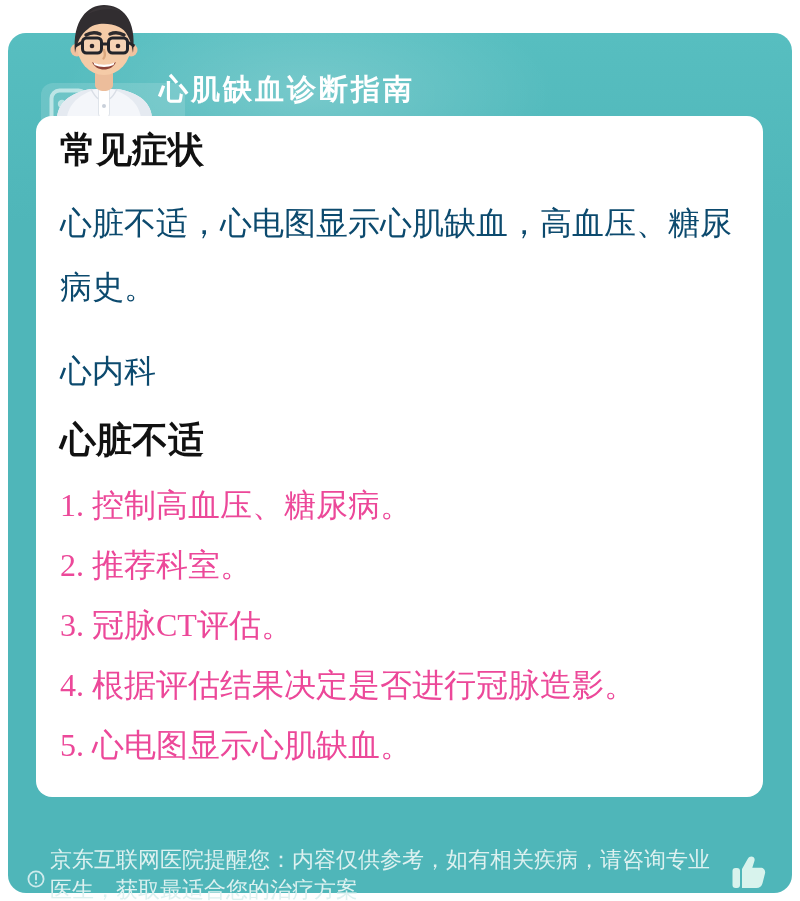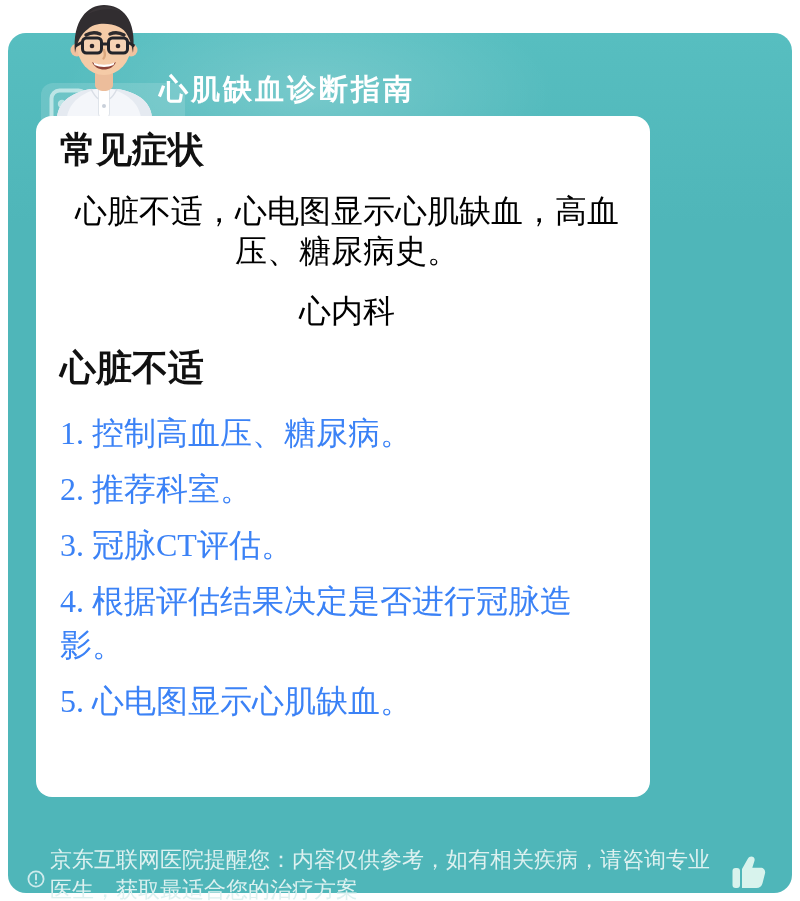--- a/index.html
+++ b/index.html
@@ -13,28 +13,28 @@
   
   .deco-rect{position:absolute;left:33px;top:50px;width:144px;height:62px;border-radius:12px;
              background:rgba(255,255,255,0.14);z-index:1;}
   .photo-icon{position:absolute;left:8px;top:5px;}
   
   .avatar{position:absolute;left:46px;top:1px;width:116px;height:116px;z-index:2;}
   
   .header-title{position:absolute;left:151px;top:38px;z-index:1;
                 font-size:29px;line-height:36px;font-weight:700;letter-spacing:3px;color:#ffffff;}
   
-  .card{position:absolute;left:36px;top:116px;width:614px;height:681px;border-radius:16px;
+  .card{position:absolute;left:36px;top:116px;width:727px;height:681px;border-radius:16px;
         background:#ffffff;z-index:3;box-sizing:border-box;padding:13px 16px 0 24px;color:#222222;}
   .card h2{margin:16px 0 0;font-size:36px;line-height:42px;font-weight:700;color:#111111;}
   .card h2.first{margin-top:0;}
-  .card p{margin:20px 0 0;font-size:32px;line-height:40px;color:#000000;text-align:center;}
+  .card p{margin:20px 0 0;font-size:32px;line-height:64px;color:#0c4a6e;}
   .card ol{margin:22px 0 0;padding:0;list-style:none;counter-reset:step;
            font-family:"Liberation Serif",serif;}
-  .card ol li{counter-increment:step;font-size:32px;line-height:44px;margin:4px 0 12px 0;color:#3b82f6;}
+  .card ol li{counter-increment:step;font-size:32px;line-height:44px;margin:16px 0 12px 0;color:#ec4899;}
   .card ol li::before{content:counter(step) ".\00a0";font-family:"Liberation Serif",serif;}
   
   .footer-icon{position:absolute;left:19px;top:837px;z-index:1;}
   .footer-text{position:absolute;left:42px;top:812px;width:670px;z-index:1;
                font-size:22px;line-height:30px;color:#ddf1f0;}
   .thumb-btn{position:absolute;left:723px;top:823px;width:36px;height:34px;z-index:2;
              background:none;border:none;padding:0;cursor:pointer;}
 </style>
 </head>
 <body>

